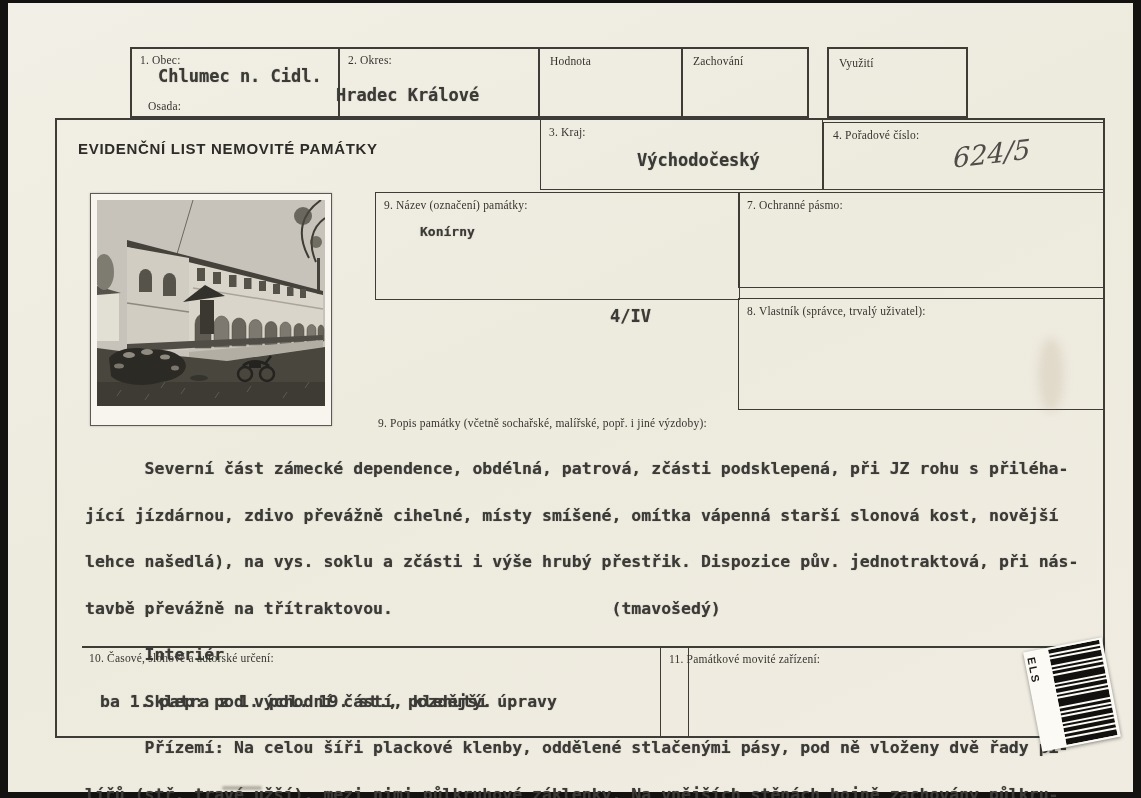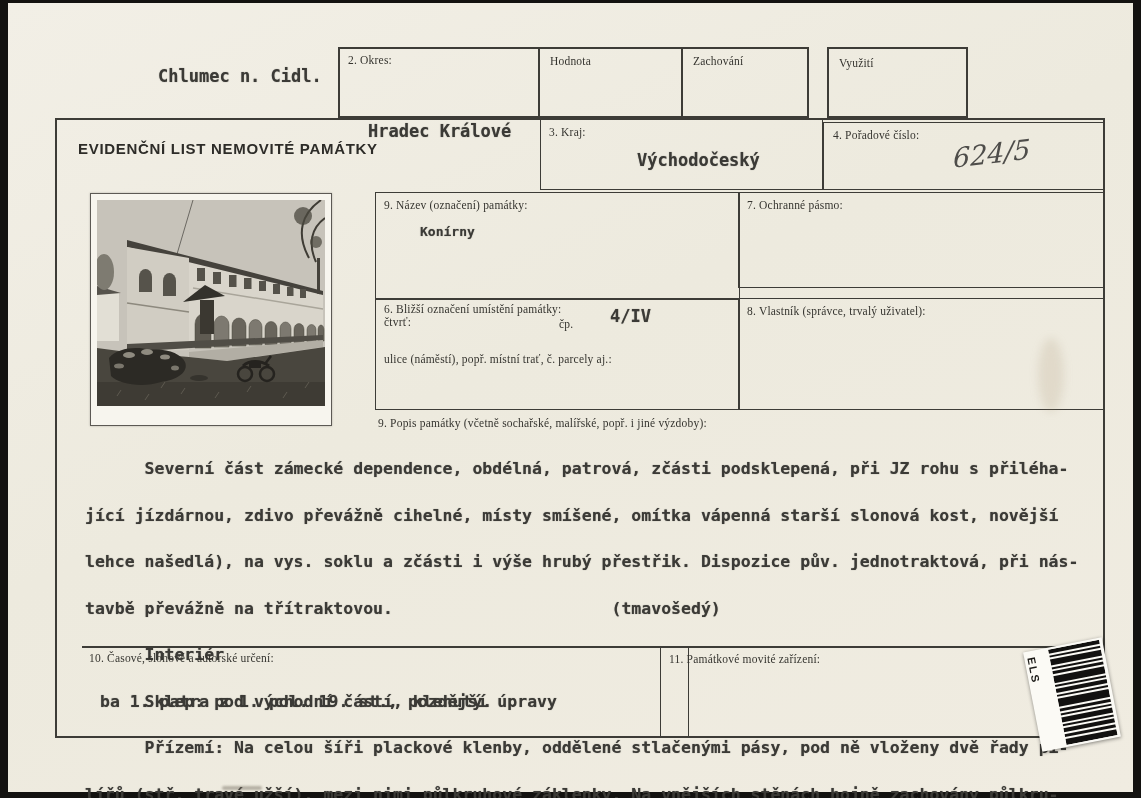--- a/index.html
+++ b/index.html
@@ -29,26 +29,30 @@
                 letter-spacing:2px;color:#1c1b18;}
   .barcode svg{position:absolute;right:3px;top:2px;}
   .smudge{position:absolute;border-radius:50%;filter:blur(4px);}
 </style>
 </head>
 <body>
 
 <div class="stage">
   <div class="paper"></div>
 
+  <div class="box b2" style="left:130px;top:47px;width:210px;height:71px;">
+    <span class="label" style="left:8px;top:5px;">1. Obec:</span>
+    <span class="label" style="left:16px;top:51px;">Osada:</span>
+  </div>
   <div class="tw tw-val" style="left:158px;top:66px;">Chlumec n. Cidl.</div>
 
   <div class="box b2" style="left:338px;top:47px;width:202px;height:71px;">
     <span class="label" style="left:8px;top:5px;text-align:center;">2. Okres:</span>
   </div>
-  <div class="tw tw-val" style="left:368px;top:85px;margin-top:36px;">Hradec Králové</div>
+  <div class="tw tw-val" style="left:336px;top:85px;">Hradec Králové</div>
 
   <div class="box b2" style="left:538px;top:47px;width:145px;height:71px;">
     <span class="label" style="left:10px;top:6px;">Hodnota</span>
   </div>
   <div class="box b2" style="left:681px;top:47px;width:128px;height:71px;">
     <span class="label" style="left:10px;top:6px;">Zachování</span>
   </div>
   <div class="box b2" style="left:827px;top:47px;width:141px;height:71px;">
     <span class="label" style="left:10px;top:8px;">Využití</span>
   </div>
@@ -156,26 +160,20 @@
 
   <div class="box" style="left:375px;top:192px;width:365px;height:108px;">
     <span class="label" style="left:8px;top:6px;">9. Název (označení) památky:</span>
   </div>
   <div class="tw" style="left:420px;top:224px;font-size:13px;">Konírny</div>
 
   <div class="box" style="left:738px;top:192px;width:367px;height:96px;">
     <span class="label" style="left:8px;top:6px;">7. Ochranné pásmo:</span>
   </div>
 
-  <div class="box" style="left:375px;top:298px;width:365px;height:112px;">
-    <span class="label" style="left:8px;top:4px;">6. Bližší označení umístění památky:</span>
-    <span class="label" style="left:8px;top:17px;">čtvrť:</span>
-    <span class="label" style="left:183px;top:19px;">čp.</span>
-    <span class="label" style="left:8px;top:54px;">ulice (náměstí), popř. místní trať, č. parcely aj.:</span>
-  </div>
   <div class="tw tw-val" style="left:610px;top:306px;">4/IV</div>
 
   <div class="box" style="left:738px;top:298px;width:367px;height:112px;">
     <span class="label" style="left:8px;top:6px;">8. Vlastník (správce, trvalý uživatel):</span>
   </div>
   <div class="smudge" style="left:1038px;top:338px;width:26px;height:74px;background:rgba(168,142,112,.18);"></div>
 
   <span class="label" style="left:378px;top:417px;">9. Popis památky (včetně sochařské, malířské, popř. i jiné výzdoby):</span>
   <div class="tw tw-lg" style="left:85px;top:430px;width:1022px;">
     <div>      Severní část zámecké dependence, obdélná, patrová, zčásti podsklepená, při JZ rohu s přiléha-</div>

